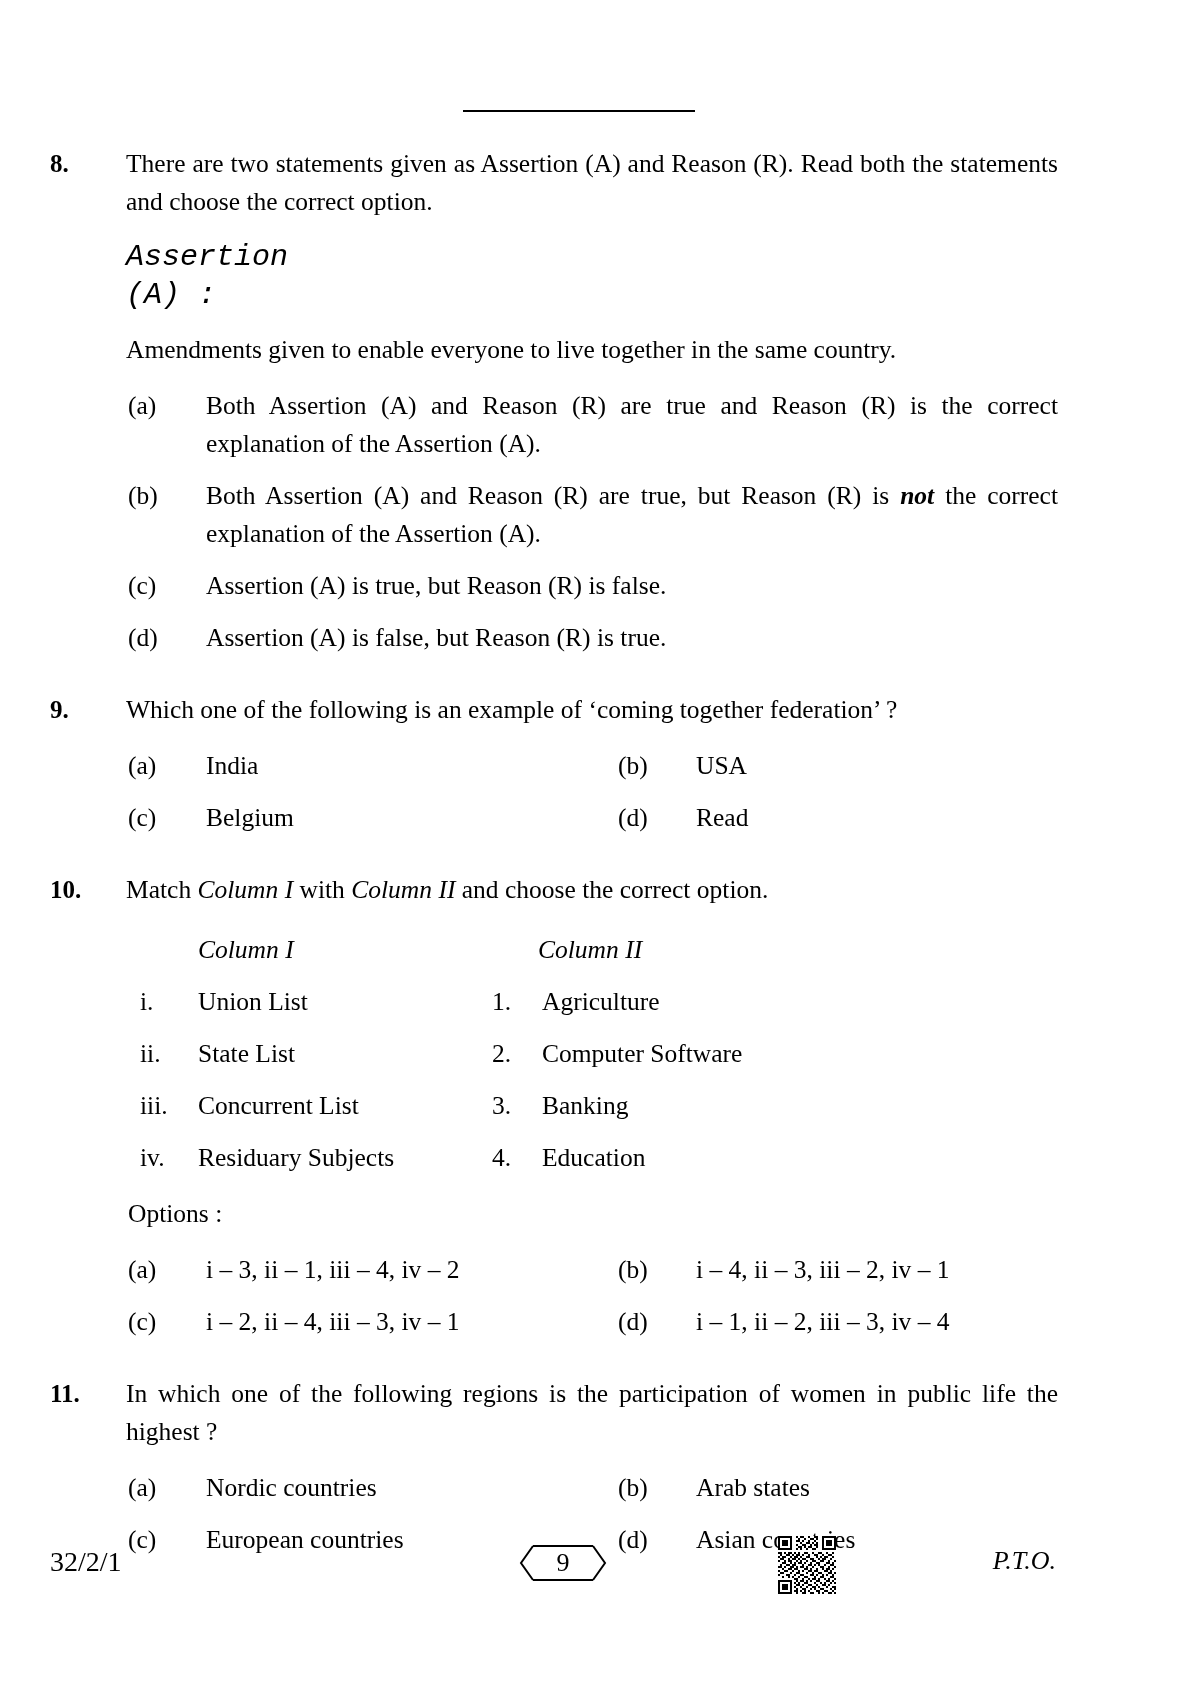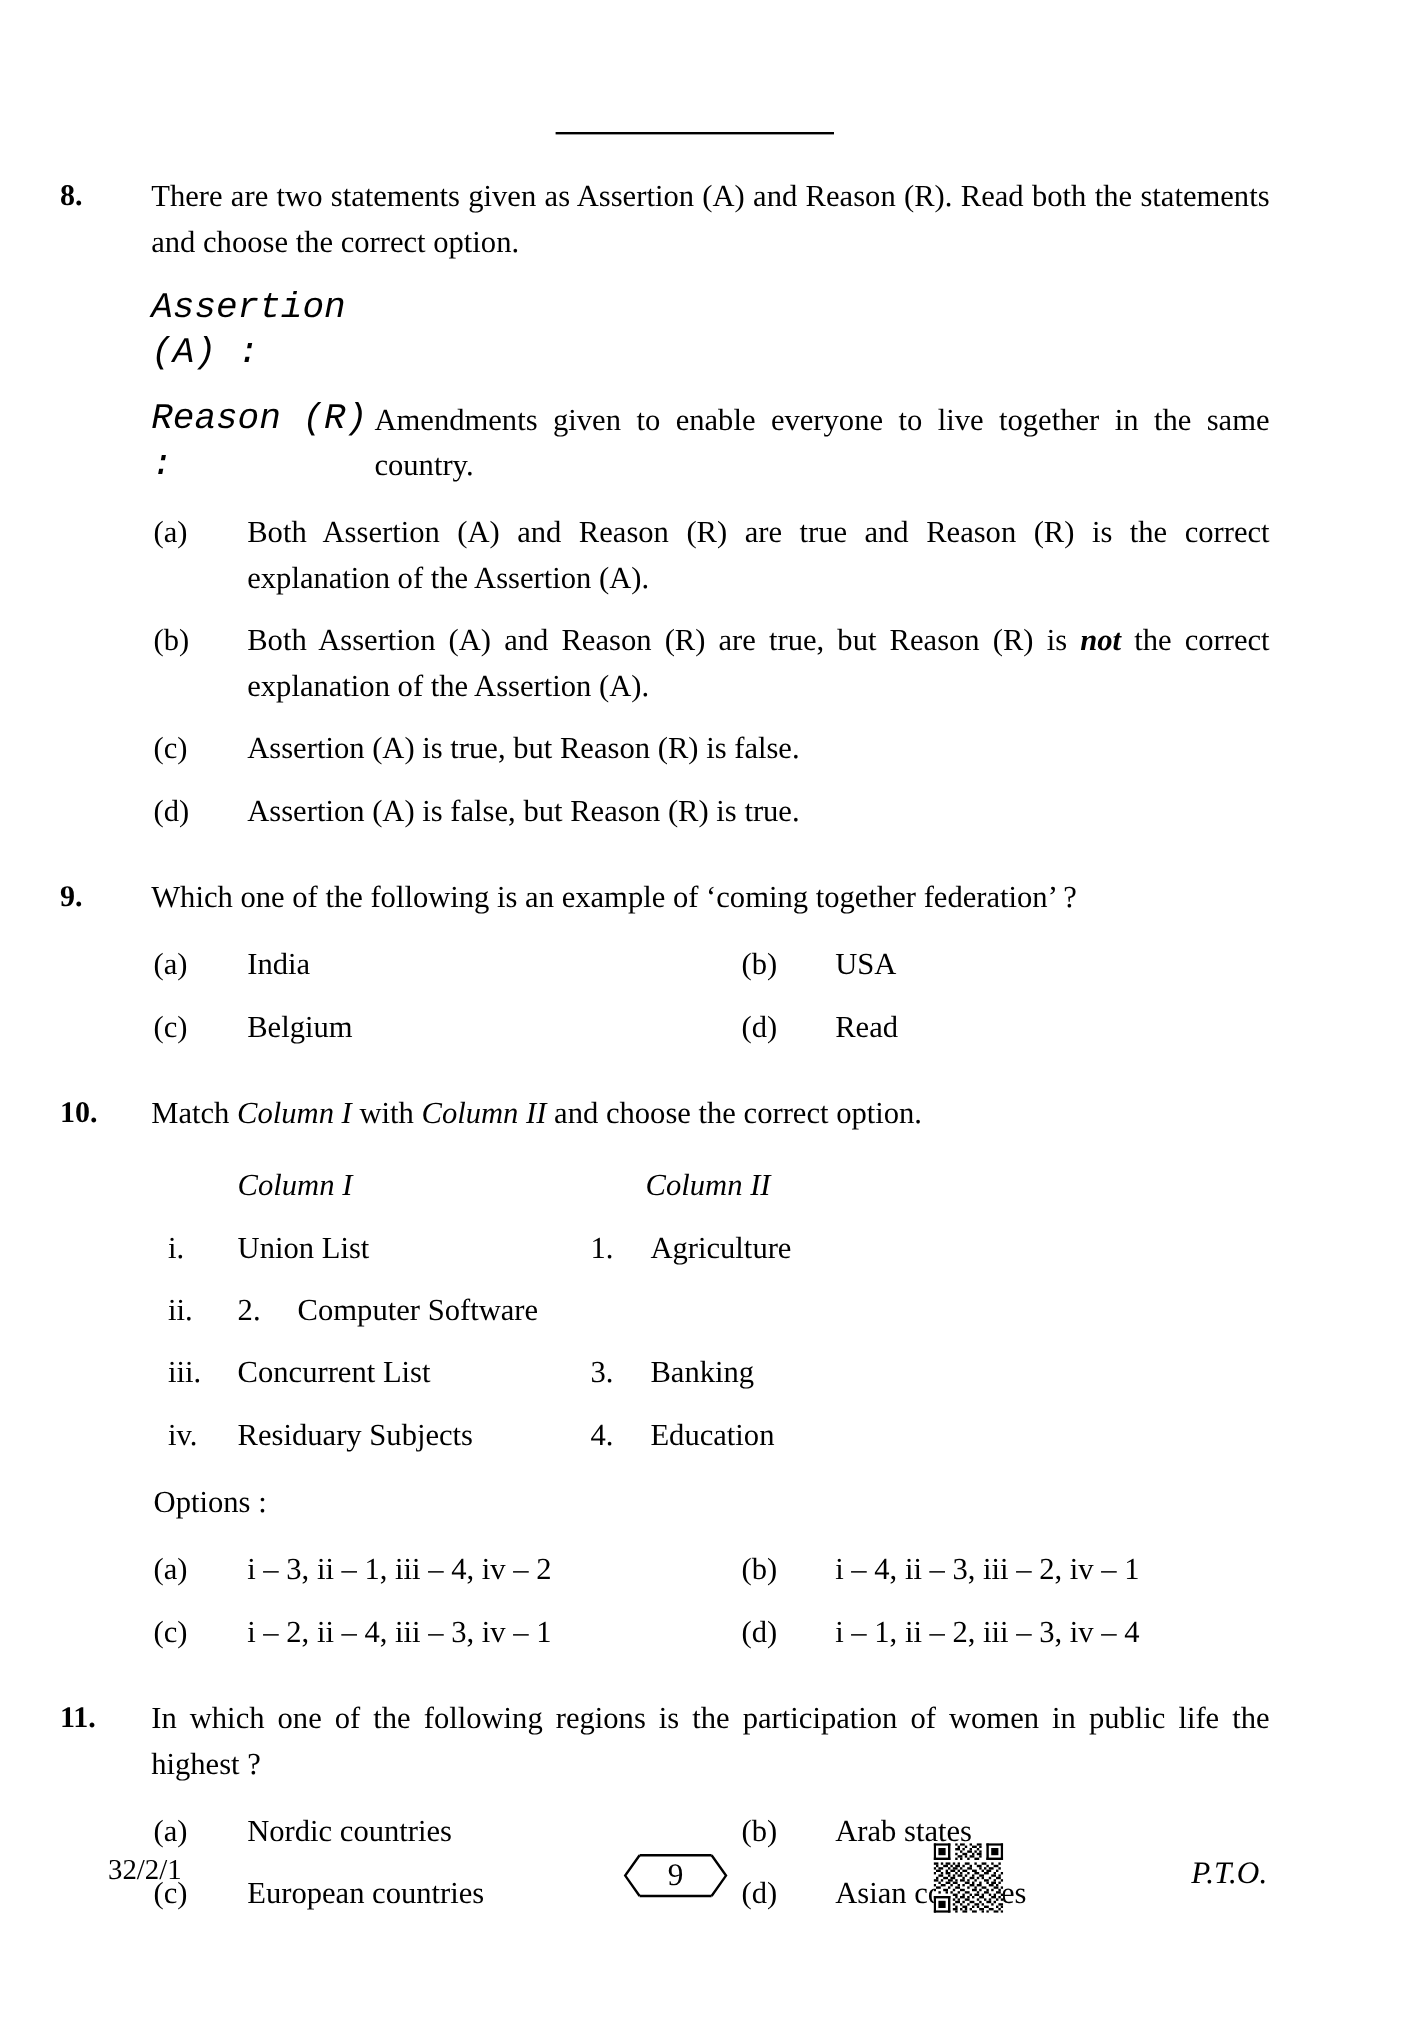--- a/index.html
+++ b/index.html
@@ -159,22 +159,21 @@
     position: absolute;
     left: 48px;
     top: 1540px;
     width: 1010px;
     height: 60px;
   }
   .footer-code {
     position: absolute;
     left: 2px;
     top: 6px;
-    font-size: 24px;
-    margin-left: 40px;
+    font-size: 28px;
   }
   .footer-pto {
     position: absolute;
     right: 2px;
     top: 6px;
     font-size: 26px;
     font-style: italic;
   }
   .page-num-wrap {
     position: absolute;
@@ -213,21 +212,20 @@
     <div class="q">
       <div class="q-num">8.</div>
       <div class="q-body">
         <div class="just">There are two statements given as Assertion (A) and Reason (R). Read both the statements and choose the correct option.</div>
 
         <div class="ar-row">
           <div class="ar-label w1">Assertion (A) :</div>
         </div>
 
         <div class="ar-row">
-          <div class="ar-label w1">Reason (R) :</div>
           <div class="ar-text just">Amendments given to enable everyone to live together in the same country.</div>
         </div>
 
         <div class="opts">
           <div class="opt">
             <div class="opt-key">(a)</div>
             <div class="opt-text just">Both Assertion (A) and Reason (R) are true and Reason (R) is the correct explanation of the Assertion (A).</div>
           </div>
           <div class="opt">
             <div class="opt-key">(b)</div>
@@ -290,20 +288,21 @@
         </div>
 
         <div class="match-row">
           <div class="mr-rn">i.</div>
           <div class="mr-rt">Union List</div>
           <div class="mr-ln">1.</div>
           <div class="mr-lt">Agriculture</div>
         </div>
         <div class="match-row">
           <div class="mr-rn">ii.</div>
+          <div class="mr-rt">State List</div>
           <div class="mr-ln">2.</div>
           <div class="mr-lt">Computer Software</div>
         </div>
         <div class="match-row">
           <div class="mr-rn">iii.</div>
           <div class="mr-rt">Concurrent List</div>
           <div class="mr-ln">3.</div>
           <div class="mr-lt">Banking</div>
         </div>
         <div class="match-row">

